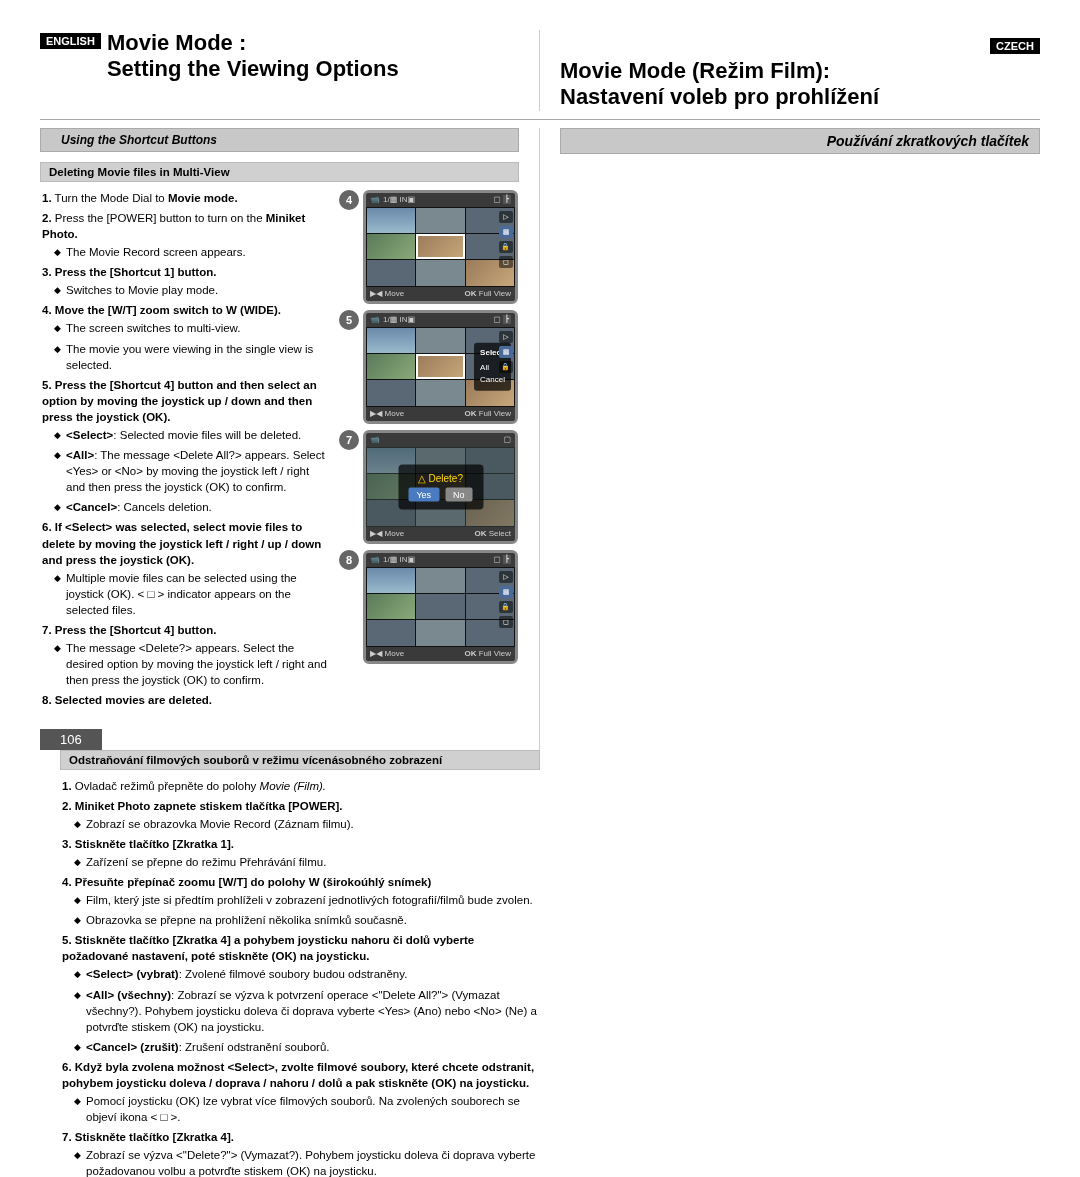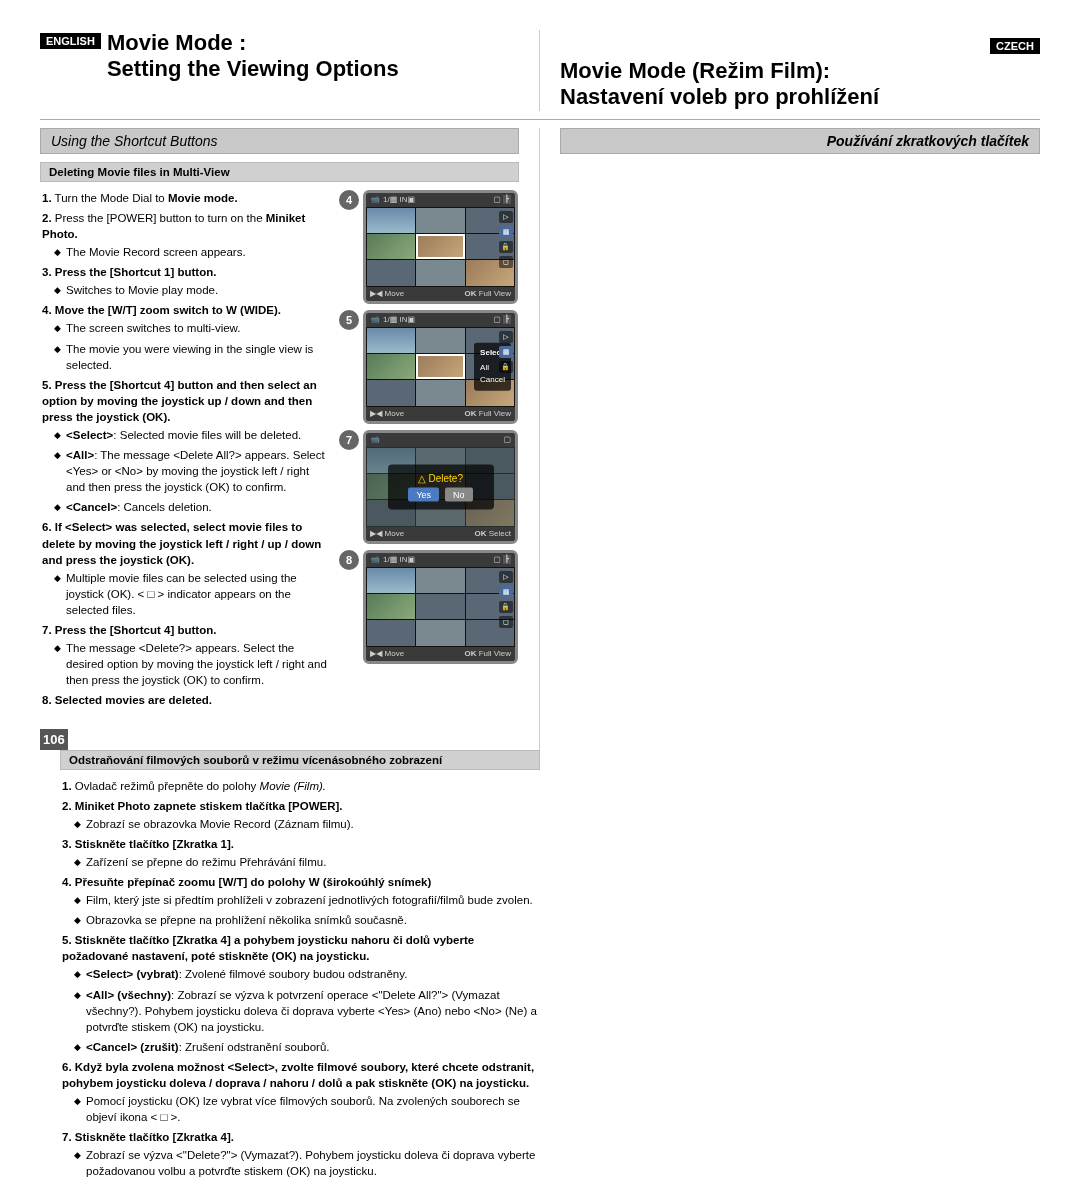--- a/index.html
+++ b/index.html
@@ -86,24 +86,24 @@
       align-items: flex-start;
       flex-direction: row;
     }
     .title-text-right {
       flex: 1;
     }
 
     
     .subtitle-bar {
       background: #c8c8c8;
-      padding: 4px 10px;
+      padding: 4px 20px;
       font-style: italic;
-      font-weight: normal;
-      font-size: 14px;
+      font-weight: bold;
+      font-size: 12px;
       margin-bottom: 8px;
       border: 1px solid #aaa;
     }
     .subtitle-bar-cz {
       background: #c8c8c8;
       padding: 4px 10px;
       font-style: italic;
       font-weight: bold;
       font-size: 14px;
       margin-bottom: 8px;
@@ -219,23 +219,23 @@
       align-items: center;
       justify-content: center;
       color: #fff;
       font-size: 7px;
     }
 
     
     .page-number {
       background: #555;
       color: #fff;
-      font-weight: bold;
+      font-weight: normal;
       font-size: 13px;
-      padding: 3px 3px;
+      padding: 3px 20px;
       display: inline-block;
       margin-top: 10px;
     }
 
     .divider {
       border: none;
       border-top: 1px solid #aaa;
       margin: 8px 0;
     }
 
@@ -536,21 +536,21 @@
                   <div class="g-cell sky-cell"></div>
                   <div class="g-cell bright"></div>
                   <div class="g-cell"></div>
                   <div class="g-cell flower-cell"></div>
                   <div class="g-cell dog-cell"></div>
                   <div class="g-cell"></div>
                   <div class="g-cell"></div>
                   <div class="g-cell bright"></div>
                   <div class="g-cell dog-cell"></div>
                 </div>
-                <div class="delete-dialog" style="width:106px;">
+                <div class="delete-dialog" style="width:85px;">
                   <div class="warning">△ Delete?</div>
                   <div class="dlg-buttons">
                     <div class="dlg-btn active">Yes</div>
                     <div class="dlg-btn">No</div>
                   </div>
                 </div>
               </div>
               <div class="bottom-bar">
                 <span>▶◀ Move</span>
                 <span><strong>OK</strong> Select</span>

